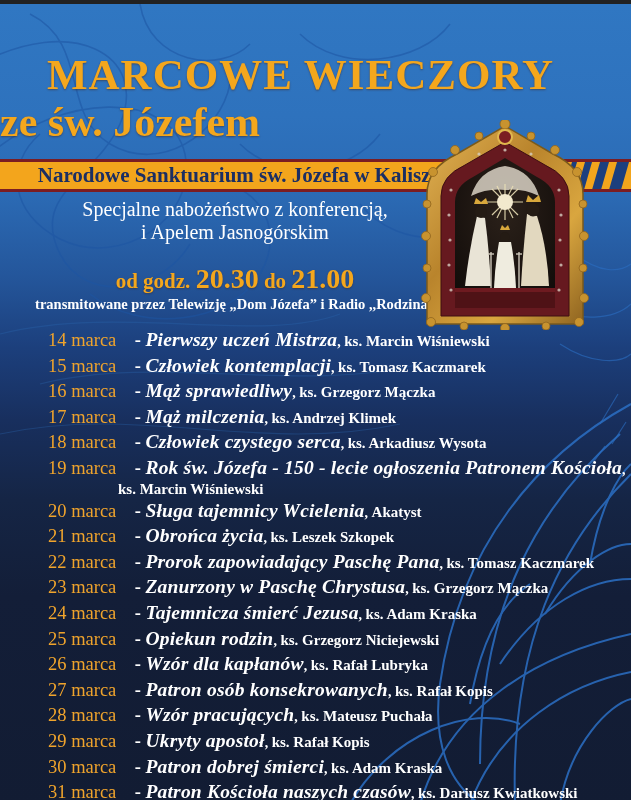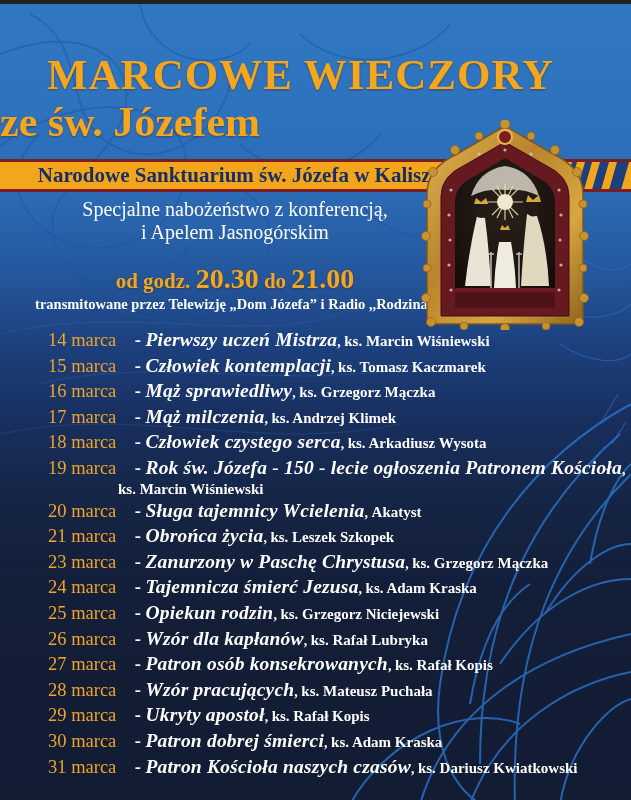--- a/index.html
+++ b/index.html
@@ -258,20 +258,21 @@
 
   <div class="schedule">
       <div class="row"><span class="date">14 marca</span><span class="dash"> - </span><span class="etitle">Pierwszy uczeń Mistrza</span><span class="comma">, </span><span class="speaker">ks. Marcin Wiśniewski</span></div>
       <div class="row"><span class="date">15 marca</span><span class="dash"> - </span><span class="etitle">Człowiek kontemplacji</span><span class="comma">, </span><span class="speaker">ks. Tomasz Kaczmarek</span></div>
       <div class="row"><span class="date">16 marca</span><span class="dash"> - </span><span class="etitle">Mąż sprawiedliwy</span><span class="comma">, </span><span class="speaker">ks. Grzegorz Mączka</span></div>
       <div class="row"><span class="date">17 marca</span><span class="dash"> - </span><span class="etitle">Mąż milczenia</span><span class="comma">, </span><span class="speaker">ks. Andrzej Klimek</span></div>
       <div class="row"><span class="date">18 marca</span><span class="dash"> - </span><span class="etitle">Człowiek czystego serca</span><span class="comma">, </span><span class="speaker">ks. Arkadiusz Wysota</span></div>
       <div class="row"><span class="date">19 marca</span><span class="dash"> - </span><span class="etitle">Rok św. Józefa - 150 - lecie ogłoszenia Patronem Kościoła</span><span class="comma">, </span><span class="speaker block">ks. Marcin Wiśniewski</span></div>
       <div class="row"><span class="date">20 marca</span><span class="dash"> - </span><span class="etitle">Sługa tajemnicy Wcielenia</span><span class="comma">, </span><span class="speaker">Akatyst</span></div>
       <div class="row"><span class="date">21 marca</span><span class="dash"> - </span><span class="etitle">Obrońca życia</span><span class="comma">, </span><span class="speaker">ks. Leszek Szkopek</span></div>
+      <div class="row"><span class="date">22 marca</span><span class="dash"> - </span><span class="etitle">Prorok zapowiadający Paschę Pana</span><span class="comma">, </span><span class="speaker">ks. Tomasz Kaczmarek</span></div>
       <div class="row"><span class="date">23 marca</span><span class="dash"> - </span><span class="etitle">Zanurzony w Paschę Chrystusa</span><span class="comma">, </span><span class="speaker">ks. Grzegorz Mączka</span></div>
       <div class="row"><span class="date">24 marca</span><span class="dash"> - </span><span class="etitle">Tajemnicza śmierć Jezusa</span><span class="comma">, </span><span class="speaker">ks. Adam Kraska</span></div>
       <div class="row"><span class="date">25 marca</span><span class="dash"> - </span><span class="etitle">Opiekun rodzin</span><span class="comma">, </span><span class="speaker">ks. Grzegorz Niciejewski</span></div>
       <div class="row"><span class="date">26 marca</span><span class="dash"> - </span><span class="etitle">Wzór dla kapłanów</span><span class="comma">, </span><span class="speaker">ks. Rafał Lubryka</span></div>
       <div class="row"><span class="date">27 marca</span><span class="dash"> - </span><span class="etitle">Patron osób konsekrowanych</span><span class="comma">, </span><span class="speaker">ks. Rafał Kopis</span></div>
       <div class="row"><span class="date">28 marca</span><span class="dash"> - </span><span class="etitle">Wzór pracujących</span><span class="comma">, </span><span class="speaker">ks. Mateusz Puchała</span></div>
       <div class="row"><span class="date">29 marca</span><span class="dash"> - </span><span class="etitle">Ukryty apostoł</span><span class="comma">, </span><span class="speaker">ks. Rafał Kopis</span></div>
       <div class="row"><span class="date">30 marca</span><span class="dash"> - </span><span class="etitle">Patron dobrej śmierci</span><span class="comma">, </span><span class="speaker">ks. Adam Kraska</span></div>
       <div class="row"><span class="date">31 marca</span><span class="dash"> - </span><span class="etitle">Patron Kościoła naszych czasów</span><span class="comma">, </span><span class="speaker">ks. Dariusz Kwiatkowski</span></div>
     </div>

